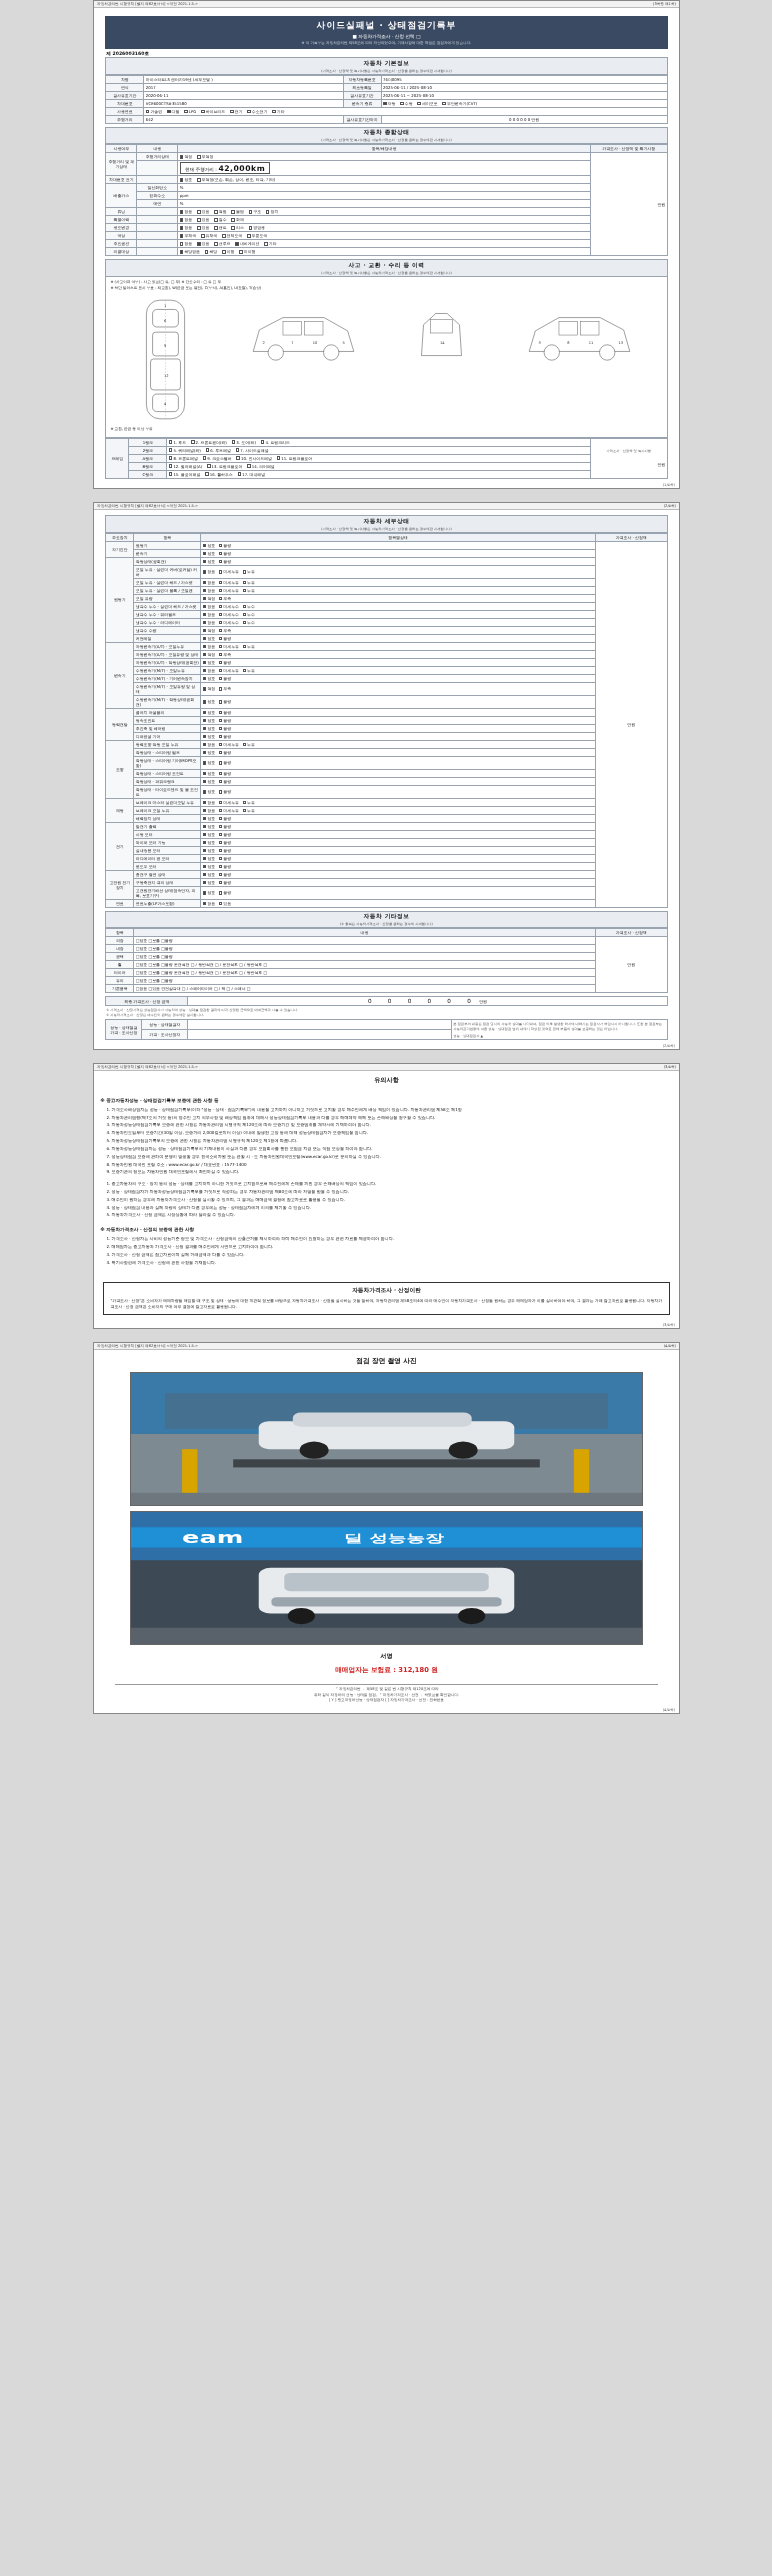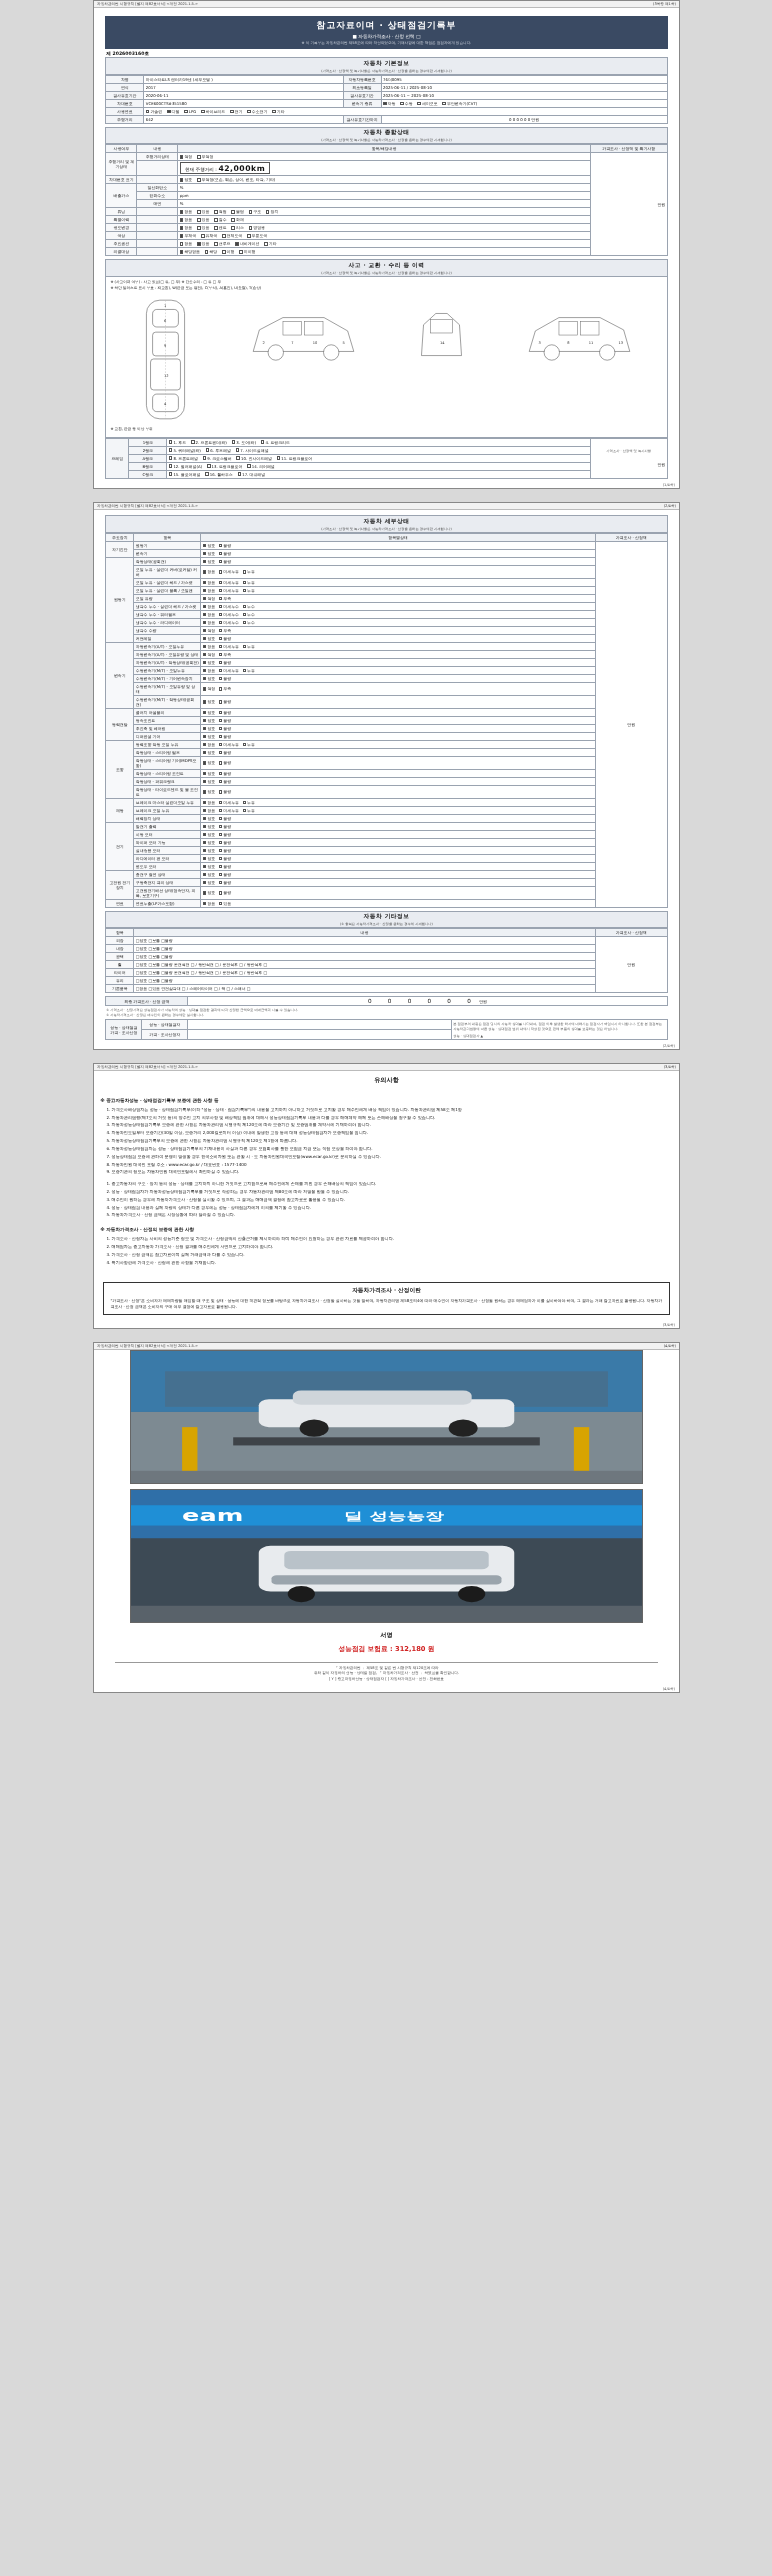--- a/index.html
+++ b/index.html
@@ -96,21 +96,21 @@
 <body>
 
 <div class="page">
   <div class="pg-top">
     <span>자동차관리법 시행규칙 [별지 제82호서식] &lt;개정 2021.1.5.&gt;</span>
     <span>(3쪽중 제1쪽)</span>
   </div>
   <div class="inner">
 
     <div class="titlebar">
-      <div class="t1">참고자료이며 · 상태점검기록부</div>
+      <div class="t1">사이드실패널 · 상태점검기록부</div>
       <div class="t2">■ 자동차가격조사 · 산정 선택 □</div>
       <div class="t3">※ 이 기록부는 자동차관리법 제58조에 따라 작성되었으며, 기재사항에 대한 책임은 점검자에게 있습니다.</div>
     </div>
 
     <div class="docno">제 2026003160호</div>
 
     <div class="sec-hd">
       <div class="h1">자동차 기본정보</div>
       <div class="h2">(가격조사 · 산정액 및 특기사항은 자동차가격조사 · 산정을 원하는 경우에만 기재합니다)</div>
     </div>
@@ -725,20 +725,21 @@
     <div class="fb-b">"가격조사 · 산정"은 소비자가 매매차량을 매입할 때 구조 및 상태 · 성능에 대한 객관적 정보를 바탕으로 자동차가격조사 · 산정을 실시하는 것을 말하며, 자동차관리법 제58조의4에 따라 매수인이 자동차가격조사 · 산정을 원하는 경우 매매업자가 이를 실시하여야 하며, 그 결과는 거래 참고자료로 활용됩니다. 자동차가격조사 · 산정 금액은 소비자의 구매 여부 결정에 참고자료로 활용됩니다.</div>
   </div>
   <div class="pg-foot">(3/4쪽)</div>
 </div>
 
 <div class="page">
   <div class="pg-top">
     <span>자동차관리법 시행규칙 [별지 제82호서식] &lt;개정 2021.1.5.&gt;</span>
     <span>(4/4쪽)</span>
   </div>
+  <div class="photo-title">점검 장면 촬영 사진</div>
   <div class="photos">
 
     <svg class="ph" viewBox="0 0 600 260" preserveAspectRatio="none">
       <rect width="600" height="260" fill="#2a5f86"></rect>
       <rect y="0" width="600" height="120" fill="#3a7aa8"></rect>
       <rect y="120" width="600" height="140" fill="#7d8a92"></rect>
       <rect x="40" y="40" width="520" height="70" fill="#5d5f63" opacity="0.35"></rect>
       <rect x="150" y="95" width="300" height="55" rx="12" fill="#e6e9ec"></rect>
       <rect x="190" y="78" width="210" height="28" rx="10" fill="#cfd5da"></rect>
       <circle cx="215" cy="152" r="17" fill="#222"></circle>
@@ -758,21 +759,21 @@
       <rect x="150" y="110" width="300" height="90" rx="14" fill="#e8ebee"></rect>
       <rect x="180" y="120" width="240" height="36" rx="8" fill="#b9c2c9"></rect>
       <rect x="165" y="168" width="270" height="18" rx="6" fill="#9aa4ac"></rect>
       <circle cx="200" cy="205" r="16" fill="#1b1b1b"></circle>
       <circle cx="400" cy="205" r="16" fill="#1b1b1b"></circle>
       <rect y="228" width="600" height="32" fill="#59626a"></rect>
     </svg>
   </div>
   <div class="sign">서명</div>
   <div class="fee">
-    <span>성능점검 보험료 :</span>
+    <span>매매업자는 보험료 :</span>
     <span>312,180 원</span>
   </div>
   <div class="footrule"></div>
   <div class="footnote">
     <div>「 자동차관리법 」 제58조 및 같은 법 시행규칙 제120조에 따라</div>
     <div>위와 같이 자동차의 성능 · 상태를 점검, 「 자동차가격조사 · 산정 」 하였음을 확인합니다.</div>
     <div>[ Y ] 중고자동차성능 · 상태점검자 [ ] 자동차가격조사 · 산정 : 전화번호</div>
   </div>
   <div class="pg-foot">(4/4쪽)</div>
 </div>

